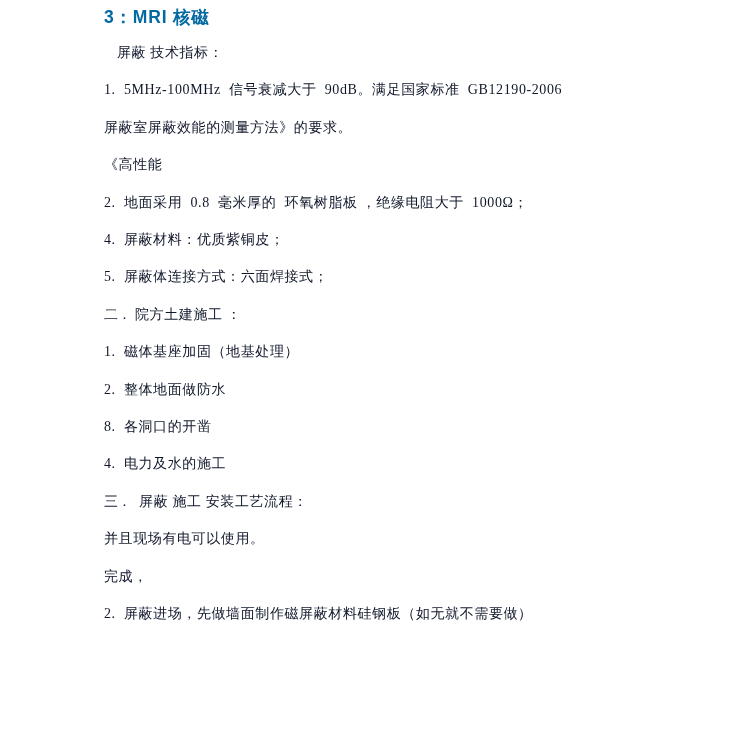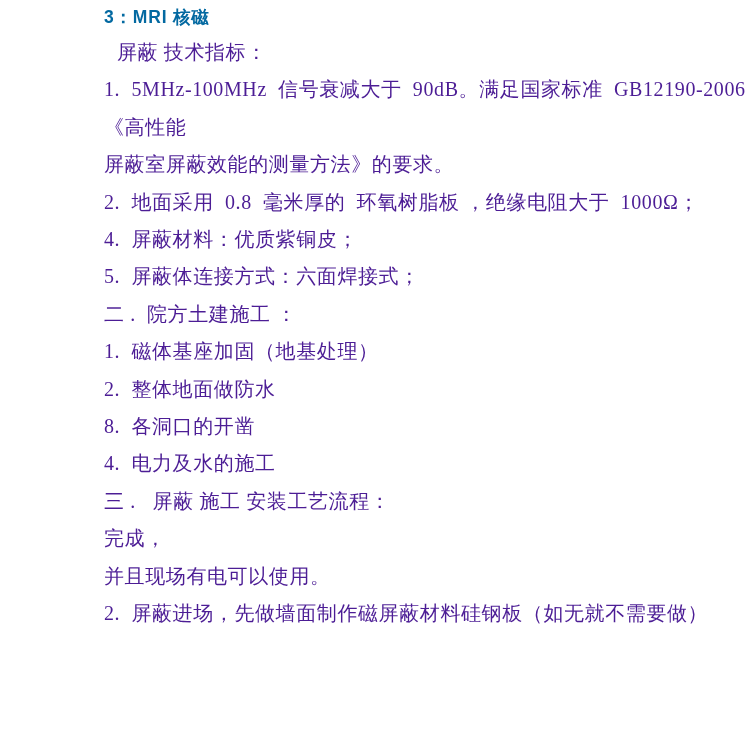--- a/index.html
+++ b/index.html
@@ -15,23 +15,23 @@
     position: relative;
   }
   .page {
     position: absolute;
     top: 1px;
     left: 104px;
     width: 606px;
   }
   p.line {
     margin: 0;
-    font-size: 20px;
+    font-size: 14px;
     line-height: 37.4px;
-    color: #4c1d95;
+    color: #0f172a;
     white-space: pre;
     letter-spacing: 0.6px;
   }
   p.heading {
     font-family: "Liberation Sans", "DejaVu Sans", sans-serif;
     font-weight: bold;
     color: #0369a1;
     font-size: 17.5px;
     line-height: 33px;
     letter-spacing: 0.8px;
@@ -40,27 +40,27 @@
     margin-left: 13px;
   }
 </style>
 </head>
 <body>
 
 <div class="page">
   <p class="line heading">3：MRI 核磁</p>
   <p class="line indent">屏蔽 技术指标：</p>
   <p class="line">1.  5MHz-100MHz  信号衰减大于  90dB。满足国家标准  GB12190-2006</p>
+  <p class="line">屏蔽室屏蔽效能的测量方法》的要求。</p>
   <p class="line">《高性能</p>
-  <p class="line">屏蔽室屏蔽效能的测量方法》的要求。</p>
   <p class="line">2.  地面采用  0.8  毫米厚的  环氧树脂板 ，绝缘电阻大于  1000Ω；</p>
   <p class="line">4.  屏蔽材料：优质紫铜皮；</p>
   <p class="line">5.  屏蔽体连接方式：六面焊接式；</p>
   <p class="line">二 .  院方土建施工 ：</p>
   <p class="line">1.  磁体基座加固（地基处理）</p>
   <p class="line">2.  整体地面做防水</p>
   <p class="line">8.  各洞口的开凿</p>
   <p class="line">4.  电力及水的施工</p>
   <p class="line">三 .   屏蔽 施工 安装工艺流程：</p>
+  <p class="line">并且现场有电可以使用。</p>
   <p class="line">完成，</p>
-  <p class="line">并且现场有电可以使用。</p>
   <p class="line">2.  屏蔽进场，先做墙面制作磁屏蔽材料硅钢板（如无就不需要做）</p>
 </div>
 
 </body></html>

